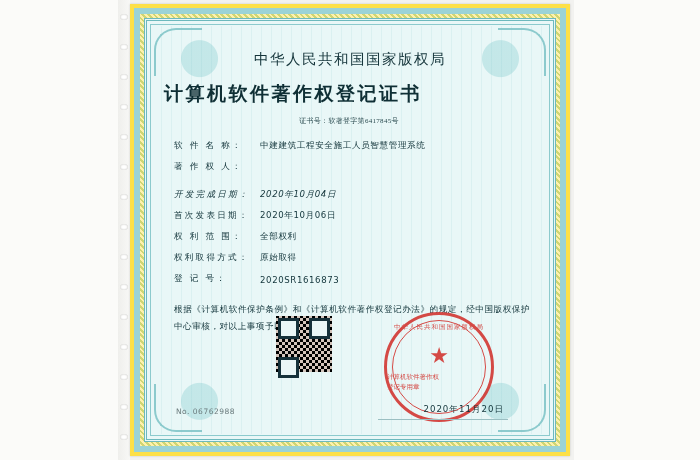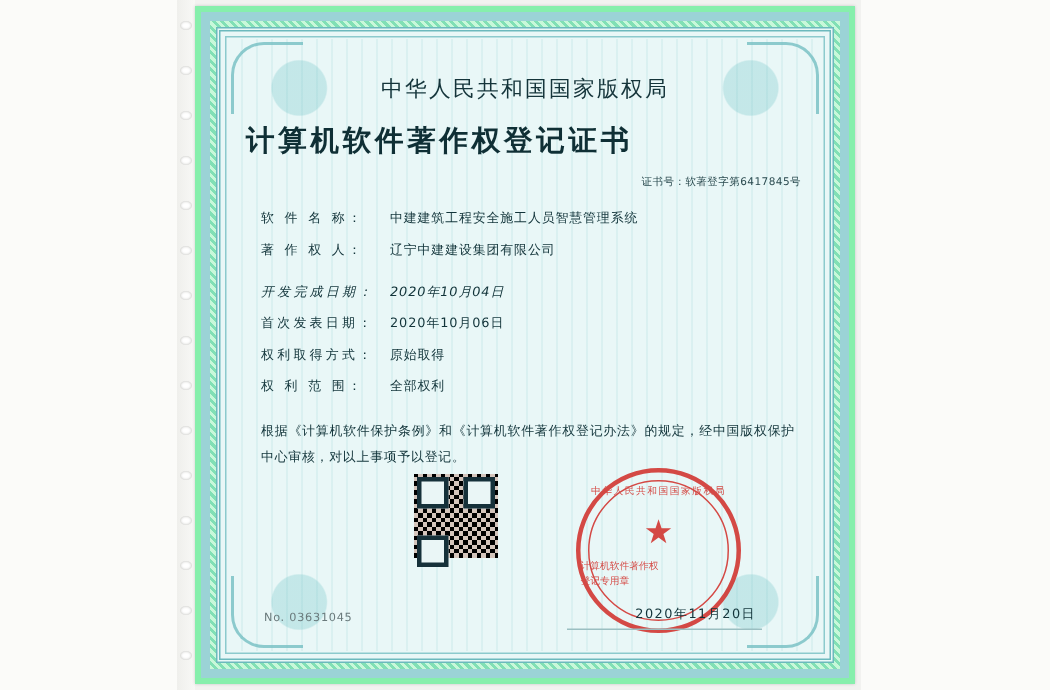--- a/index.html
+++ b/index.html
@@ -48,21 +48,21 @@
     box-shadow: inset 0 0 2px #b9b9b4;
   }
 
   
   #cert {
     position: absolute;
     left: 130px;
     top: 4px;
     width: 440px;
     height: 452px;
-    background: #86efac;
+    background: #fde047;
     box-shadow: 0 0 2px rgba(0,0,0,0.18);
     overflow: hidden;
   }
   
   .border-1 {
     position: absolute;
     left: 4px; top: 4px; right: 4px; bottom: 4px;
     border: 6px solid #9bd3d6;
     background:
       repeating-linear-gradient(45deg, rgba(255,255,255,0.55) 0 2px, rgba(120,195,198,0.35) 2px 4px);
@@ -116,26 +116,27 @@
   }
   .doc-title {
     font-size: 19px;
     font-weight: bold;
     letter-spacing: 2.5px;
     color: #0f2f35;
     margin-top: 12px;
     font-family: Liberation Sans, sans-serif;
   }
   .cert-no {
-    text-align: right;
+    text-align: center;
     font-size: 7px;
     color: #2a4a4f;
     margin-top: 9px;
     padding-right: 2px;
     letter-spacing: 0.3px;
+    font-family: Liberation Serif, serif;
   }
 
   .fields {
     margin-top: 14px;
     padding-left: 10px;
     font-size: 8.6px;
     color: #12343a;
   }
   .row {
     display: flex;
@@ -312,53 +313,56 @@
       <div class="doc-title">计算机软件著作权登记证书</div>
       <div class="cert-no">证书号：软著登字第6417845号</div>
 
       <div class="fields">
         <div class="row">
           <div class="label">软 件 名 称：</div>
           <div class="value">中建建筑工程安全施工人员智慧管理系统</div>
         </div>
         <div class="row">
           <div class="label">著 作 权 人：</div>
-          <div class="value">辽宁中建建设集团有限公司</div>
         </div>
         <div class="row gap-top">
           <div class="label">开发完成日期：</div>
           <div class="value">2020年10月04日</div>
         </div>
         <div class="row">
           <div class="label">首次发表日期：</div>
           <div class="value">2020年10月06日</div>
         </div>
         <div class="row">
+          <div class="label">权 利 范 围：</div>
+          <div class="value">全部权利</div>
+        </div>
+        <div class="row">
           <div class="label">权利取得方式：</div>
           <div class="value">原始取得</div>
         </div>
         <div class="row">
-          <div class="label">权 利 范 围：</div>
-          <div class="value">全部权利</div>
+          <div class="label">登 记 号：</div>
+          <div class="value">2020SR1616873</div>
         </div>
       </div>
 
       <div class="statement">根据《计算机软件保护条例》和《计算机软件著作权登记办法》的规定，经中国版权保护中心审核，对以上事项予以登记。</div>
 
       <div class="bottom">
         <div class="qr"></div>
         <div class="qr-eye3"></div>
 
         <div class="seal">
           <div class="ring"></div>
           <div class="arc">中华人民共和国国家版权局</div>
           <div class="star">★</div>
           <div class="mid">计算机软件著作权<br>登记专用章</div>
         </div>
 
-        <div class="serial">No. 03631045</div>
+        <div class="serial">No. 06762988</div>
         <div class="issue-date">2020年11月20日</div>
         <div class="date-underline"></div>
       </div>
 
     </div>
   </div>
 </div>
 
 </body></html>

